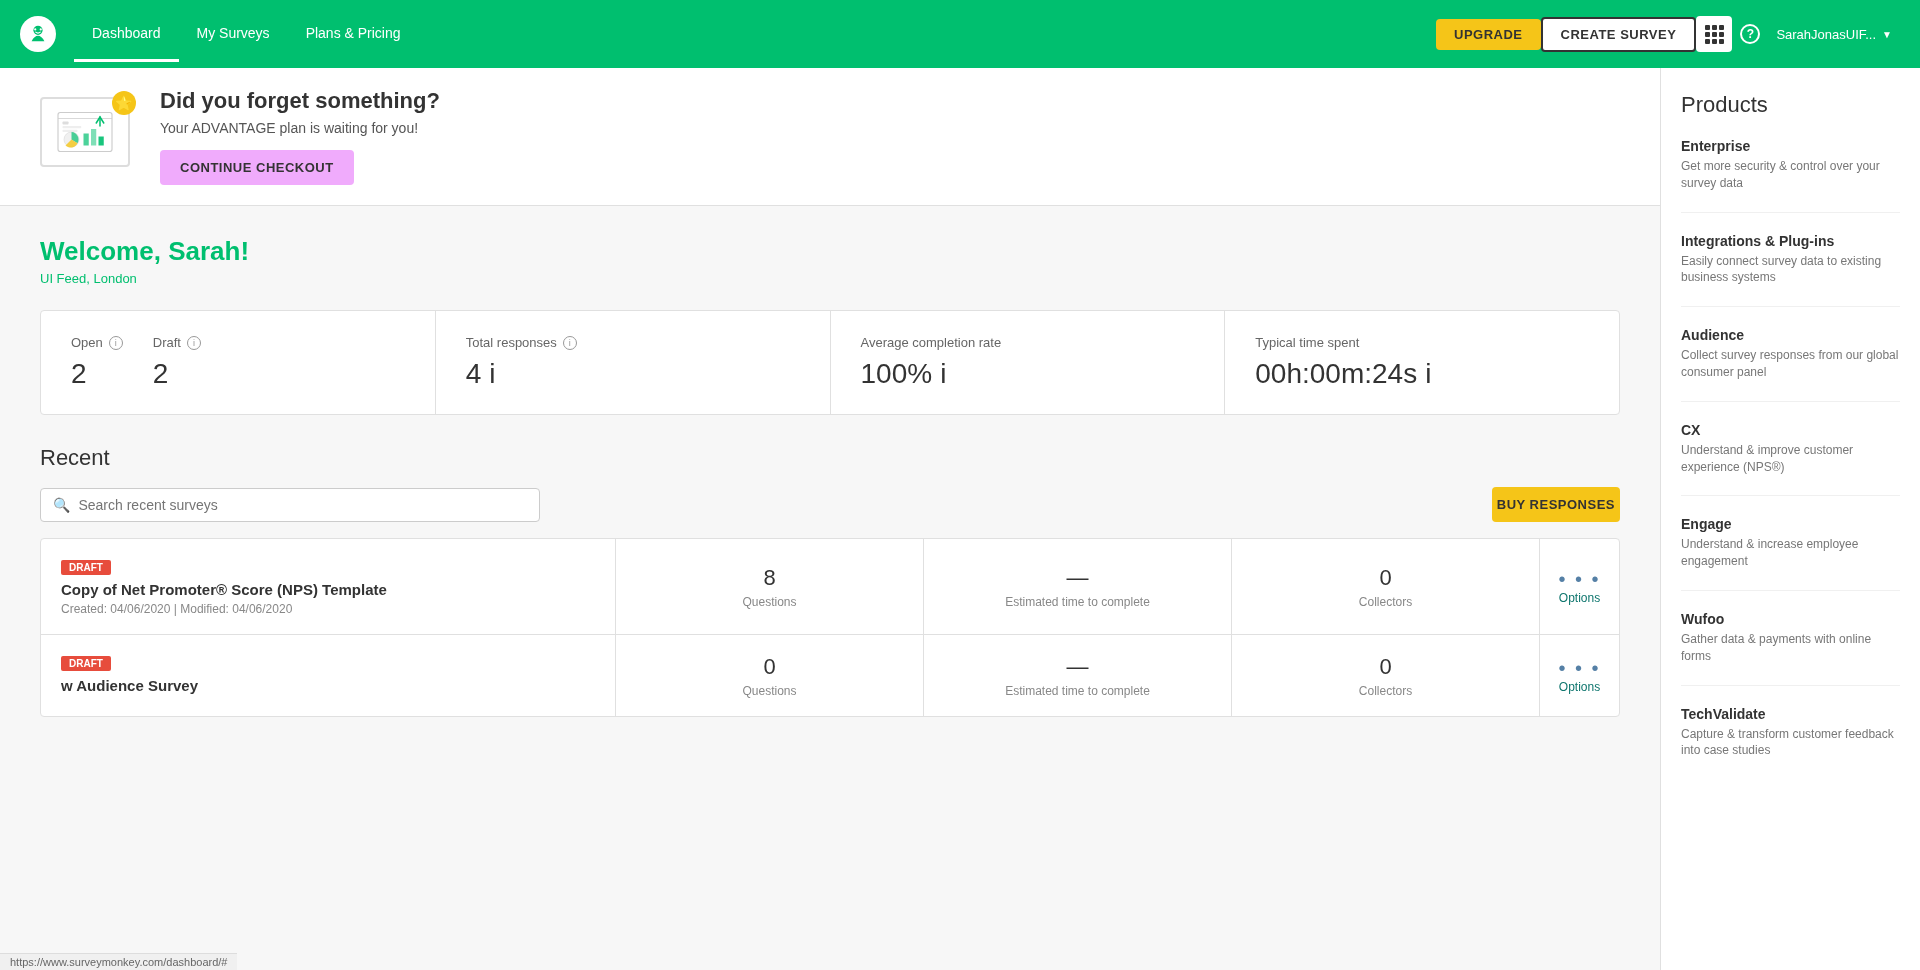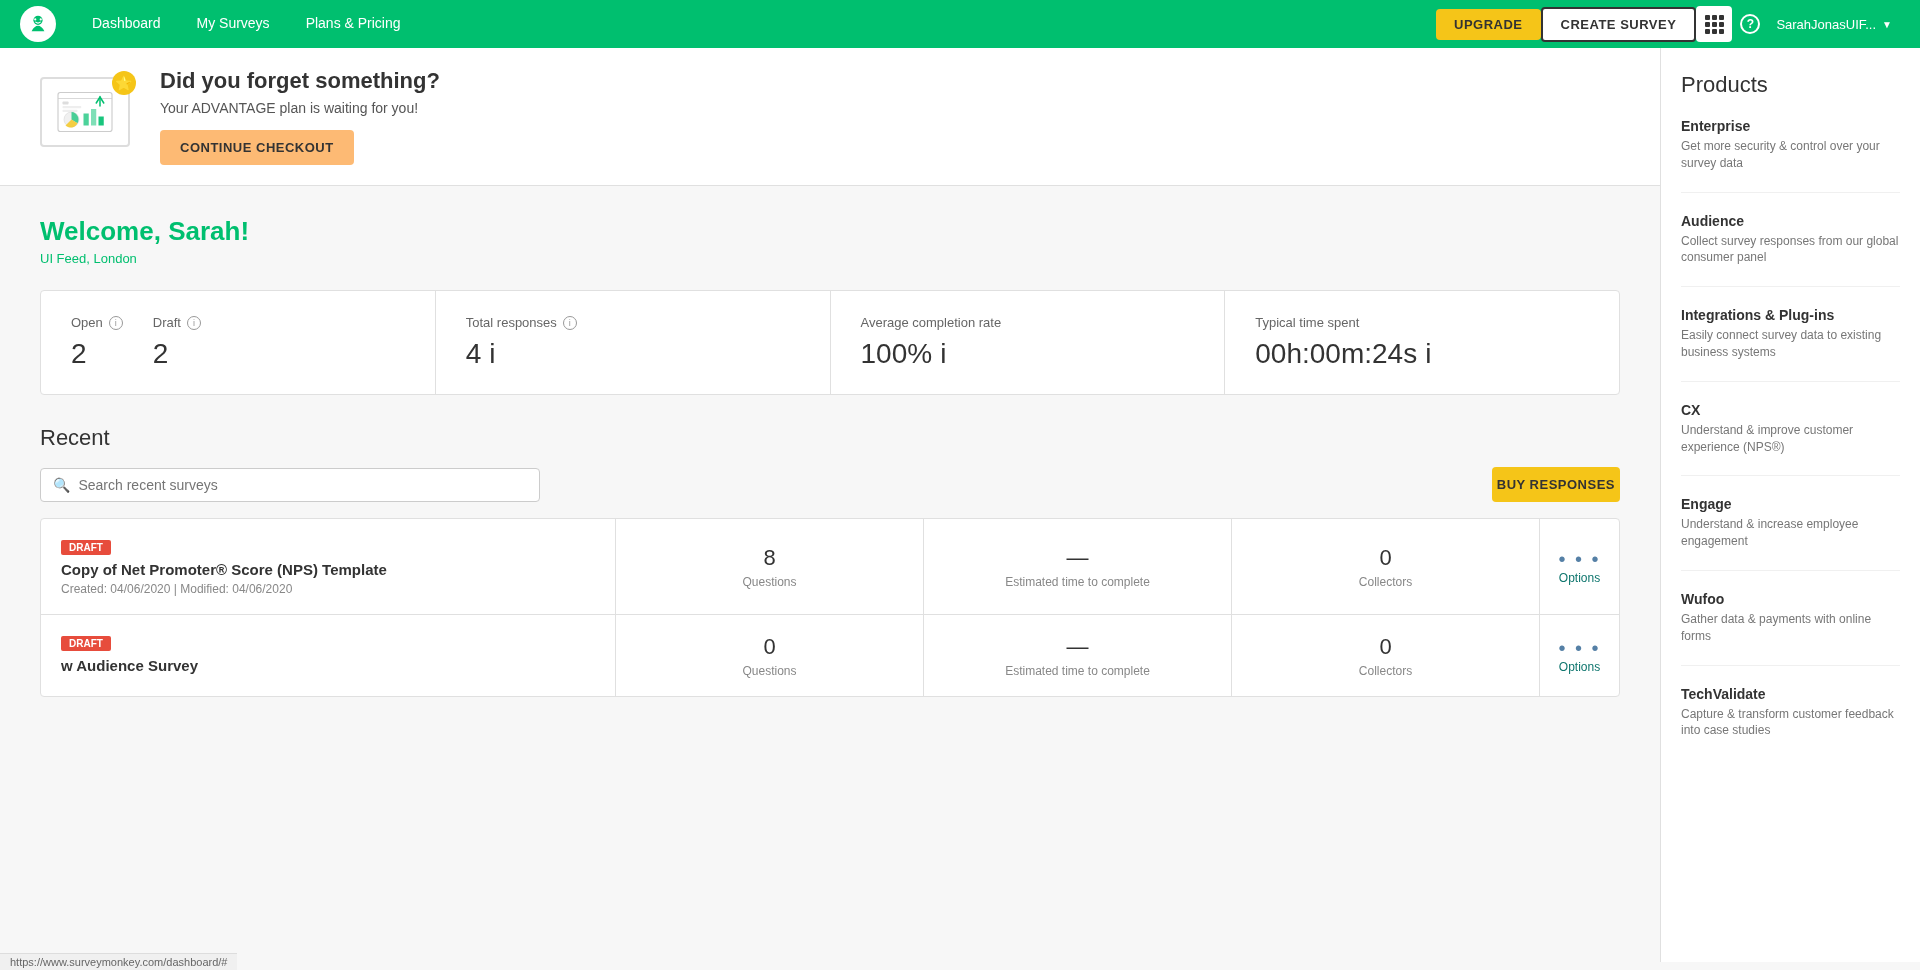--- a/index.html
+++ b/index.html
@@ -1,21 +1,21 @@
 <!DOCTYPE html>
 <html><head>
   <meta charset="utf-8">
   <style>
     * { box-sizing: border-box; margin: 0; padding: 0; }
     body { font-family: -apple-system, BlinkMacSystemFont, 'Segoe UI', Helvetica, Arial, sans-serif; background: #f7f7f7; overflow-x: hidden; }
 
     
     .navbar {
       background: #00bf6f;
-      height: 48px;
+      height: 68px;
       display: flex;
       align-items: center;
       padding: 0 20px;
       position: relative;
       z-index: 100;
     }
     .navbar-logo {
       width: 36px; height: 36px;
       background: white;
       border-radius: 50%;
@@ -129,21 +129,21 @@
       font-weight: 700;
       color: #333;
       margin-bottom: 6px;
     }
     .promo-text p {
       font-size: 14px;
       color: #555;
       margin-bottom: 14px;
     }
     .btn-continue-checkout {
-      background: #fdba74;
+      background: #f0abfc;
       color: #333;
       border: none;
       border-radius: 4px;
       padding: 10px 20px;
       font-size: 13px;
       font-weight: 700;
       cursor: pointer;
       text-transform: uppercase;
       letter-spacing: 0.5px;
     }
@@ -569,26 +569,26 @@
   </div>
 
   <div class="products-panel">
     <h2>Products</h2>
     <div>
       <div class="product-item">
         <div class="product-name">Enterprise</div>
         <div class="product-desc">Get more security &amp; control over your survey data</div>
       </div>
       <div class="product-item">
+        <div class="product-name">Integrations &amp; Plug-ins</div>
+        <div class="product-desc">Easily connect survey data to existing business systems</div>
+      </div>
+      <div class="product-item">
         <div class="product-name">Audience</div>
         <div class="product-desc">Collect survey responses from our global consumer panel</div>
-      </div>
-      <div class="product-item">
-        <div class="product-name">Integrations &amp; Plug-ins</div>
-        <div class="product-desc">Easily connect survey data to existing business systems</div>
       </div>
       <div class="product-item">
         <div class="product-name">CX</div>
         <div class="product-desc">Understand &amp; improve customer experience (NPS®)</div>
       </div>
       <div class="product-item">
         <div class="product-name">Engage</div>
         <div class="product-desc">Understand &amp; increase employee engagement</div>
       </div>
       <div class="product-item">

